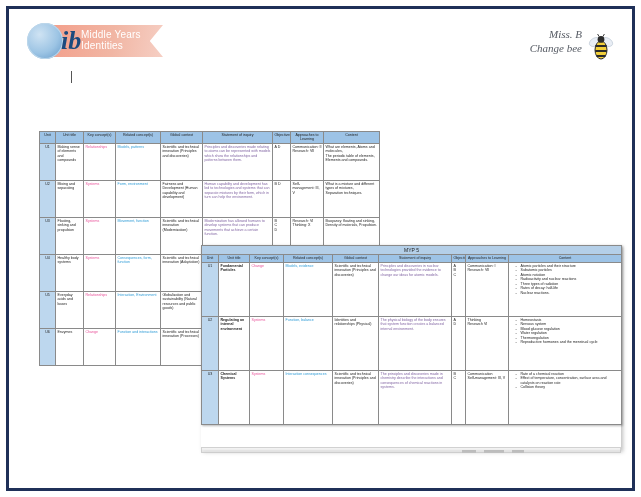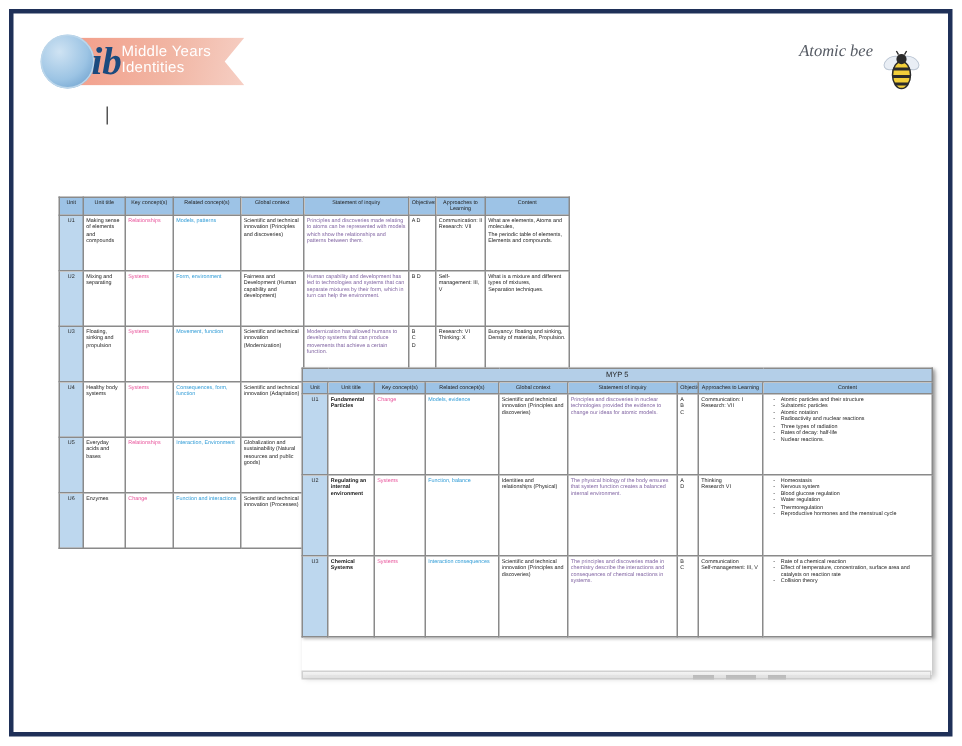--- a/index.html
+++ b/index.html
@@ -63,21 +63,22 @@
     <div class="ib-ribbon">
       <span>Middle Years</span>
       <span style="padding-top:0">Identities</span>
     </div>
     <div class="ib-circle">
       <b>ib</b>
     </div>
   </div>
 
   <div class="brand">
-    <div class="line">Atomic bee</div>
+    <div class="line">Miss. B</div>
+    <div class="line">Change bee</div>
     <svg class="bee" viewBox="0 0 26 30">
       <ellipse cx="7" cy="9" rx="6" ry="4" fill="#e9eef5" stroke="#b9c4d2" stroke-width=".6" transform="rotate(-28 7 9)"></ellipse>
       <ellipse cx="19" cy="9" rx="6" ry="4" fill="#e9eef5" stroke="#b9c4d2" stroke-width=".6" transform="rotate(28 19 9)"></ellipse>
       <ellipse cx="13" cy="17" rx="6" ry="9" fill="#f2cf3a" stroke="#2b2b2b" stroke-width="1"></ellipse>
       <path d="M7.4 13h11.2M7.2 18h11.6M8.6 23h8.8" stroke="#2b2b2b" stroke-width="2" fill="none"></path>
       <circle cx="13" cy="6.4" r="3.4" fill="#2b2b2b"></circle>
       <path d="M11 3.4 L9.6 1 M15 3.4 L16.4 1" stroke="#2b2b2b" stroke-width=".9"></path>
     </svg>
   </div>
 

